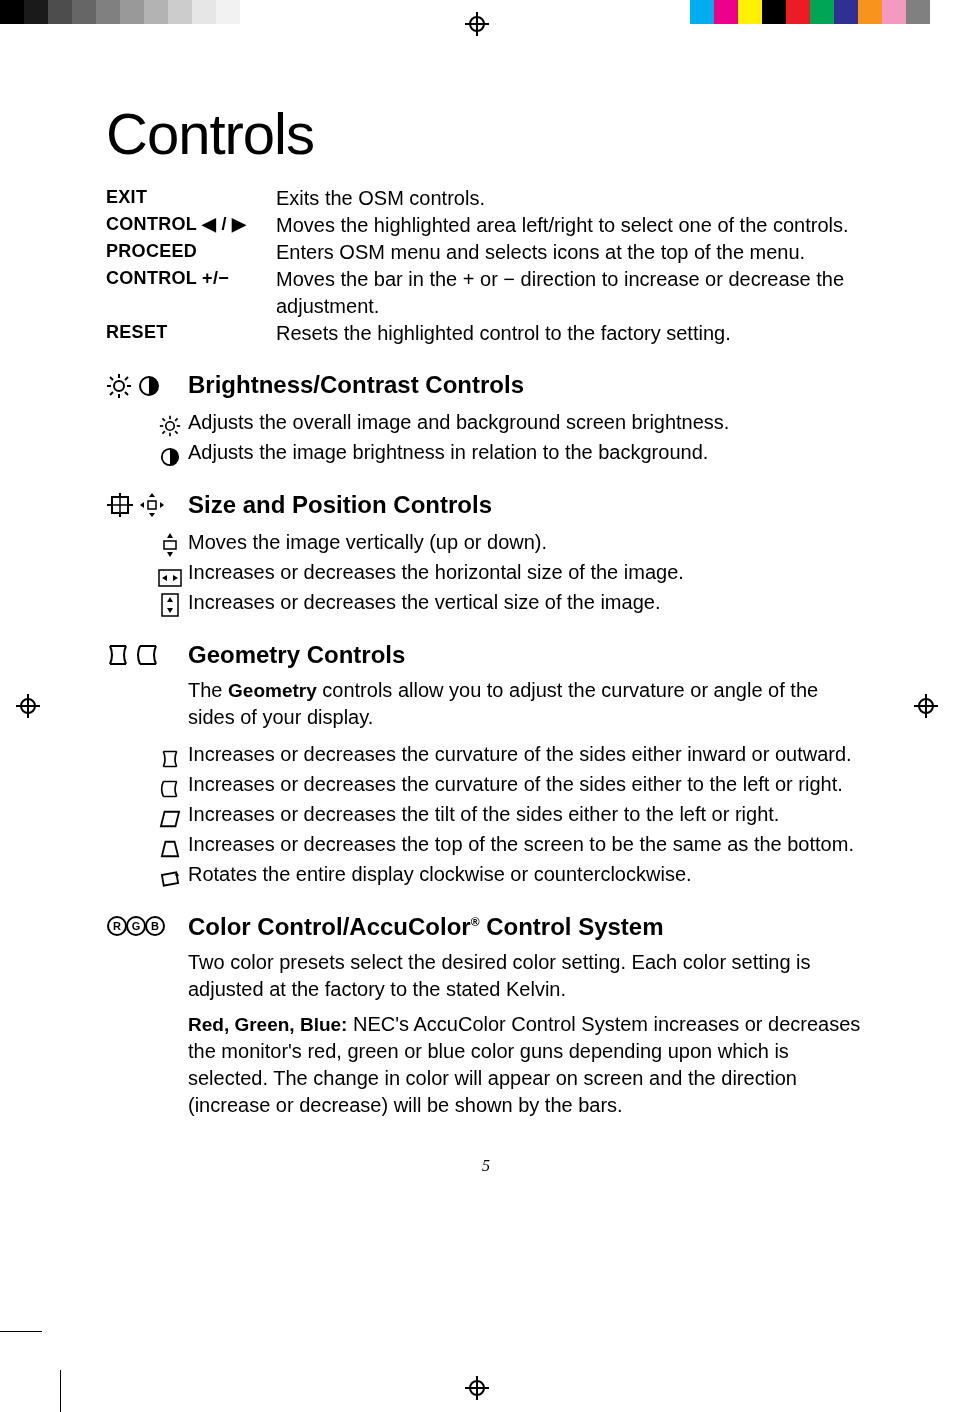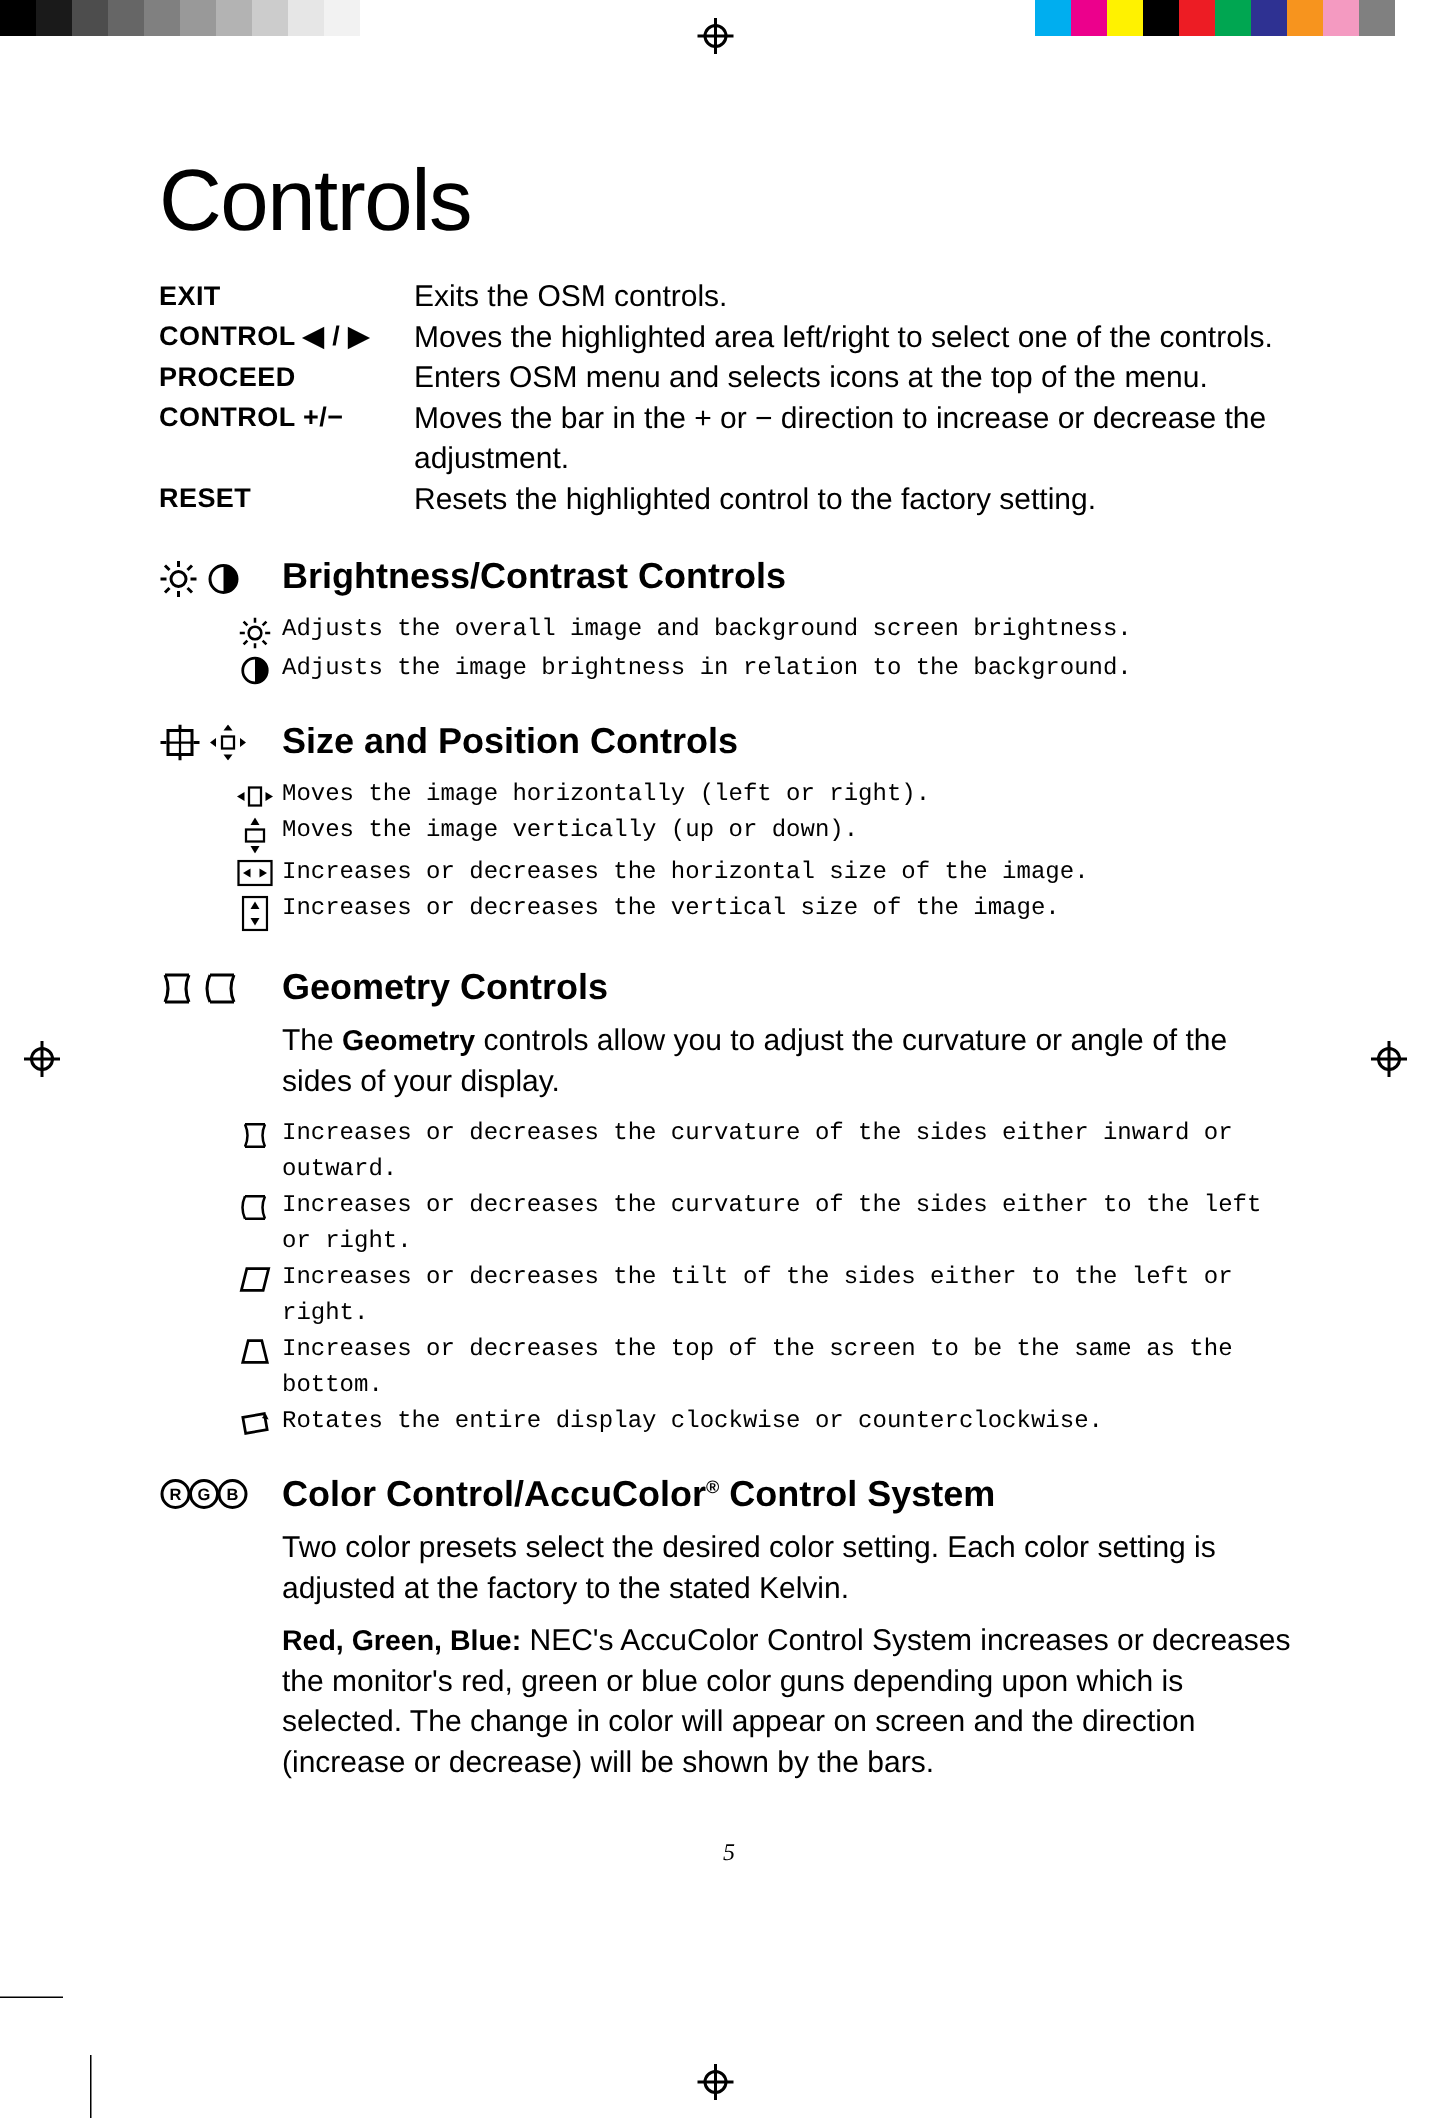--- a/index.html
+++ b/index.html
@@ -88,26 +88,25 @@
   .section h2 {
     font-family: "Futura", "Arial", sans-serif;
     font-weight: 800;
     font-size: 24px;
     margin: 0 0 8px 0;
   }
   .section h2 sup { font-size: 12px; vertical-align: super; }
 
   .item-row {
     display: flex;
-    align-items: flex-start;
-    font-size: 16px;
+    align-items: flex-end;
+    font-size: 20px;
     font-weight: 300;
     line-height: 1.5;
     margin-left: -36px;
-    font-family: Liberation Mono, monospace;
   }
   .item-row .ic {
     width: 36px;
     flex-shrink: 0;
     display: flex;
     justify-content: center;
     padding-top: 4px;
   }
   .item-row .txt { flex: 1; }
 
@@ -282,30 +281,20 @@
             <path d="M12 24 L9 20 L15 20 Z" fill="#000"></path>
             <path d="M0 12 L4 9 L4 15 Z" fill="#000"></path>
             <path d="M24 12 L20 9 L20 15 Z" fill="#000"></path>
           </svg>
       </span>
     </div>
     <div class="sec-body">
       <h2>Size and Position Controls</h2>
       <div class="item-row">
         <div class="ic">
-          <svg width="24" height="20" viewBox="0 0 24 20">
-              <rect x="8" y="4" width="8" height="12" fill="none" stroke="#000" stroke-width="1.5"></rect>
-              <path d="M0 10 L5 7 L5 13 Z" fill="#000"></path>
-              <path d="M24 10 L19 7 L19 13 Z" fill="#000"></path>
-            </svg>
-        </div>
-        <div class="txt">Moves the image horizontally (left or right).</div>
-      </div>
-      <div class="item-row">
-        <div class="ic">
           <svg width="20" height="24" viewBox="0 0 20 24">
               <rect x="4" y="8" width="12" height="8" fill="none" stroke="#000" stroke-width="1.5"></rect>
               <path d="M10 0 L7 5 L13 5 Z" fill="#000"></path>
               <path d="M10 24 L7 19 L13 19 Z" fill="#000"></path>
             </svg>
         </div>
         <div class="txt">Moves the image vertically (up or down).</div>
       </div>
       <div class="item-row">
         <div class="ic">

